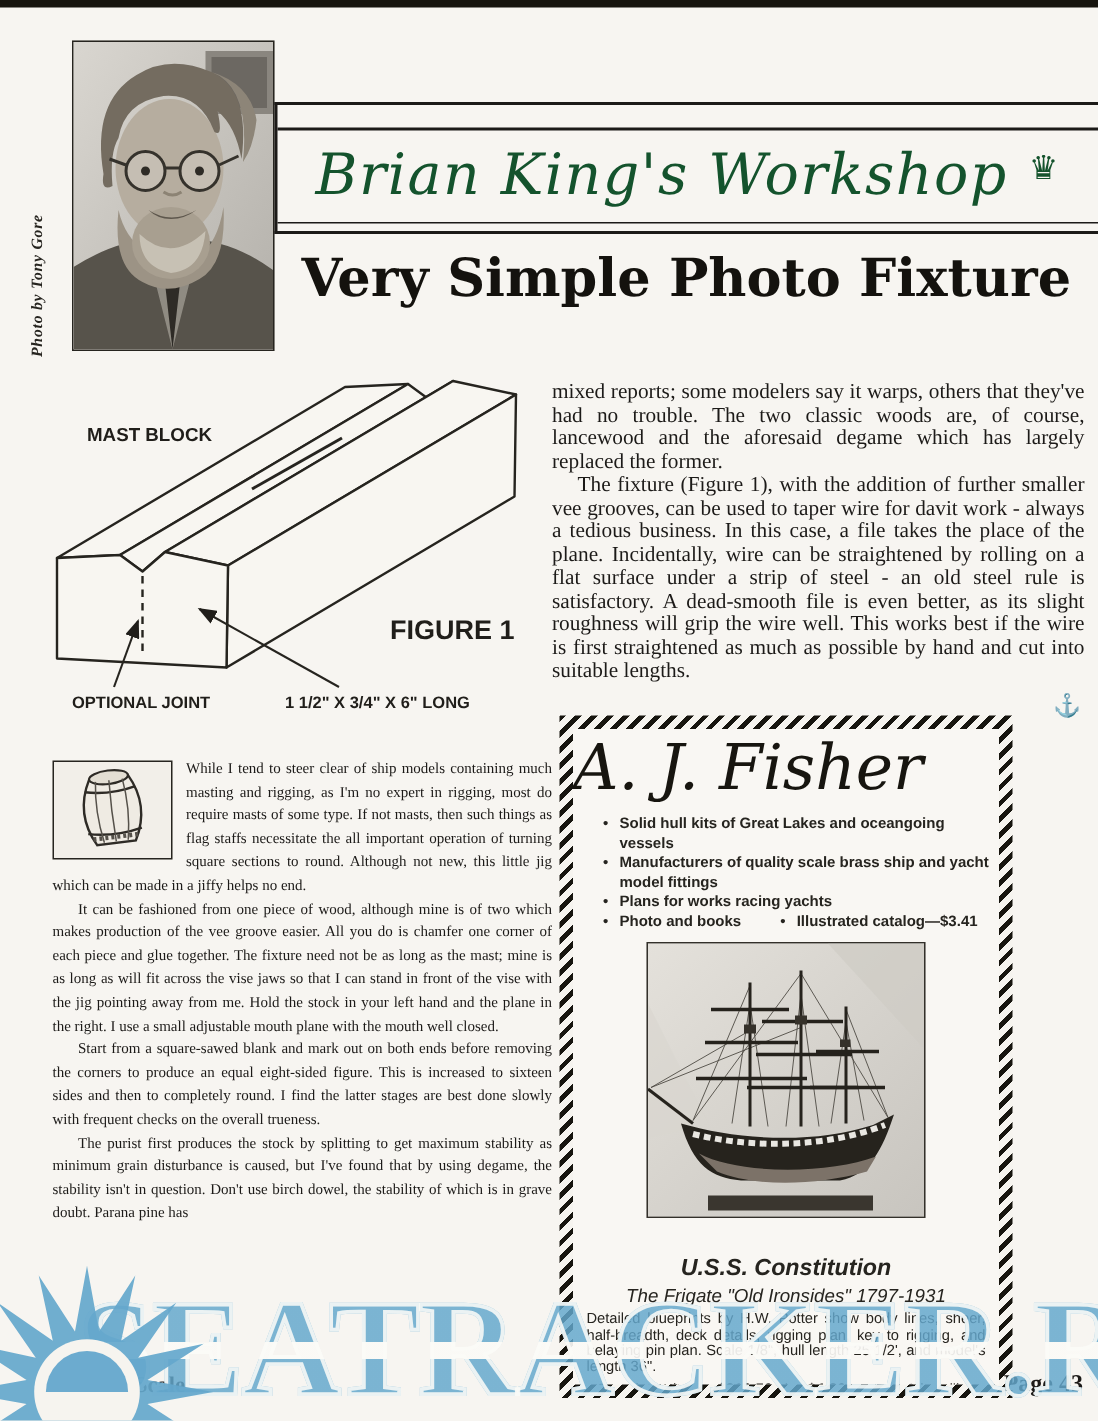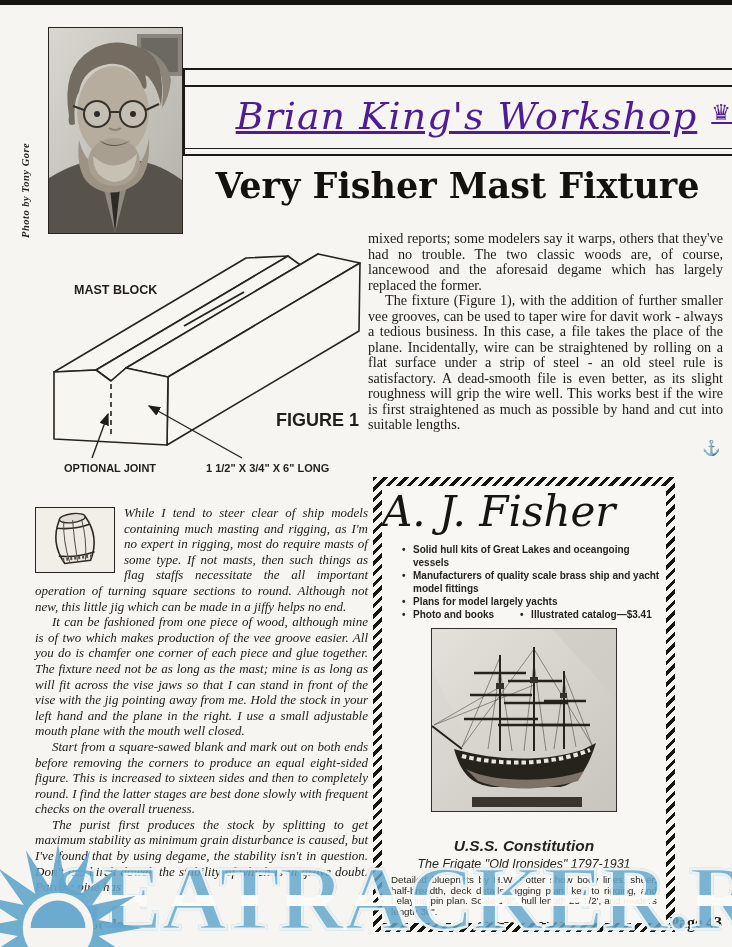--- a/index.html
+++ b/index.html
@@ -24,37 +24,37 @@
   
   .banner{
     left:183px;top:68px;width:549px;height:88px;
     border-left:2px solid #1c1a18;border-top:2px solid #1c1a18;border-bottom:2px solid #1c1a18;
     box-sizing:border-box;
   }
   .banner .rule-top{position:absolute;left:0;right:0;top:15px;height:1.5px;background:#1c1a18;}
   .banner .rule-bottom{position:absolute;left:0;right:0;bottom:5px;height:1.5px;background:#1c1a18;}
   .banner .script{
     position:absolute;left:0;right:0;top:14px;bottom:6px;
-    display:flex;align-items:center;justify-content:flex-end;gap:14px;
+    display:flex;align-items:center;justify-content:center;gap:14px;
     font-family:"DejaVu Serif", serif;font-style:italic;font-size:38px;
-    letter-spacing:1px;color:#4c1d95;white-space:nowrap;text-decoration:underline;
+    letter-spacing:1px;color:#14532d;white-space:nowrap;
   }
   .banner .crown{font-size:22px;font-style:normal;transform:translateY(-4px);}
   
   .headline{
     left:183px;top:165px;width:549px;text-align:center;
     font-family:"DejaVu Serif", serif;font-weight:bold;font-size:35px;
     letter-spacing:0;color:#14120e;white-space:nowrap;
   }
   
-  .figure1{left:36px;top:246px;width:348px;height:238px;}
+  .figure1{left:20px;top:246px;width:348px;height:238px;}
   .fig-label{font-family:"Liberation Sans", sans-serif;font-weight:bold;fill:#201e1a;}
   
-  .colR{left:368px;top:231px;width:355px;height:224px;font-size:14.2px;line-height:15.5px;text-align:justify;font-family:Liberation Serif, serif;}
-  .colL{left:35px;top:505px;width:333px;height:424px;font-size:13px;line-height:15.6px;text-align:justify;font-style:italic;}
+  .colR{left:368px;top:254px;width:355px;height:224px;font-size:14.2px;line-height:15.5px;text-align:justify;font-family:Liberation Serif, serif;}
+  .colL{left:35px;top:505px;width:333px;height:424px;font-size:10px;line-height:15.6px;text-align:justify;}
   .colR p,.colL p{margin:0;}
   .colR p.ind,.colL p.ind{text-indent:17px;}
   .anchor-end{position:absolute;right:2px;bottom:-1px;font-size:15px;}
   .dropimg{
     float:left;width:78px;height:64px;border:1.5px solid #26241f;
     margin:2px 9px 2px 0;background:#f2efe9;
   }
   
   .ad{
     left:373px;top:477px;width:302px;height:455px;box-sizing:border-box;
@@ -137,21 +137,21 @@
 
 <div class="abs banner">
   <div class="rule-top"></div>
   <div class="rule-bottom"></div>
   <div class="script">
     <span>Brian King's Workshop</span>
       <span class="crown">♛</span>
   </div>
 </div>
 
-<div class="abs headline">Very Fisher Mast Fixture</div>
+<div class="abs headline">Very Simple Photo Fixture</div>
 
 <div class="abs figure1">
   <svg width="348" height="238" viewBox="0 0 348 238">
     <defs>
       <marker id="ah" markerWidth="9" markerHeight="7" refX="8" refY="3.5" orient="auto">
         <polygon points="0,0 9,3.5 0,7" fill="#201e1a"></polygon>
       </marker>
     </defs>
     <g fill="#f8f6f1" stroke="#26241f" stroke-width="1.6" stroke-linejoin="round">
       <polygon points="18,126 60,124 252,10 210,12"></polygon>
@@ -196,21 +196,21 @@
   <p class="ind">Start from a square-sawed blank and mark out on both ends before removing the corners to produce an equal eight-sided figure. This is increased to sixteen sides and then to completely round. I find the latter stages are best done slowly with frequent checks on the overall trueness.</p>
   <p class="ind">The purist first produces the stock by splitting to get maximum stability as minimum grain disturbance is caused, but I've found that by using degame, the stability isn't in question. Don't use birch dowel, the stability of which is in grave doubt. Parana pine has</p>
 </div>
 
 <div class="abs ad">
   <div class="ad-inner">
     <div class="ad-brand">A. J. Fisher</div>
     <div class="ad-bullets">
       <div class="row"><span class="dot">•</span><span>Solid hull kits of Great Lakes and oceangoing vessels</span></div>
       <div class="row"><span class="dot">•</span><span>Manufacturers of quality scale brass ship and yacht model fittings</span></div>
-      <div class="row"><span class="dot">•</span><span>Plans for model largely yachts</span></div>
+      <div class="row"><span class="dot">•</span><span>Plans for works racing yachts</span></div>
       <div class="row"><span class="dot">•</span><span>Photo and books</span><span class="gap"></span><span class="dot">•</span><span>Illustrated catalog—$3.41</span></div>
     </div>
     <div class="ad-photo">
       <svg width="184" height="182" viewBox="0 0 184 182">
         <defs>
           <linearGradient id="sbg" x1="0" y1="0" x2="1" y2="1">
             <stop offset="0" stop-color="#e4e1db"></stop>
               <stop offset="1" stop-color="#c8c5bf"></stop>
           </linearGradient>
         </defs>

